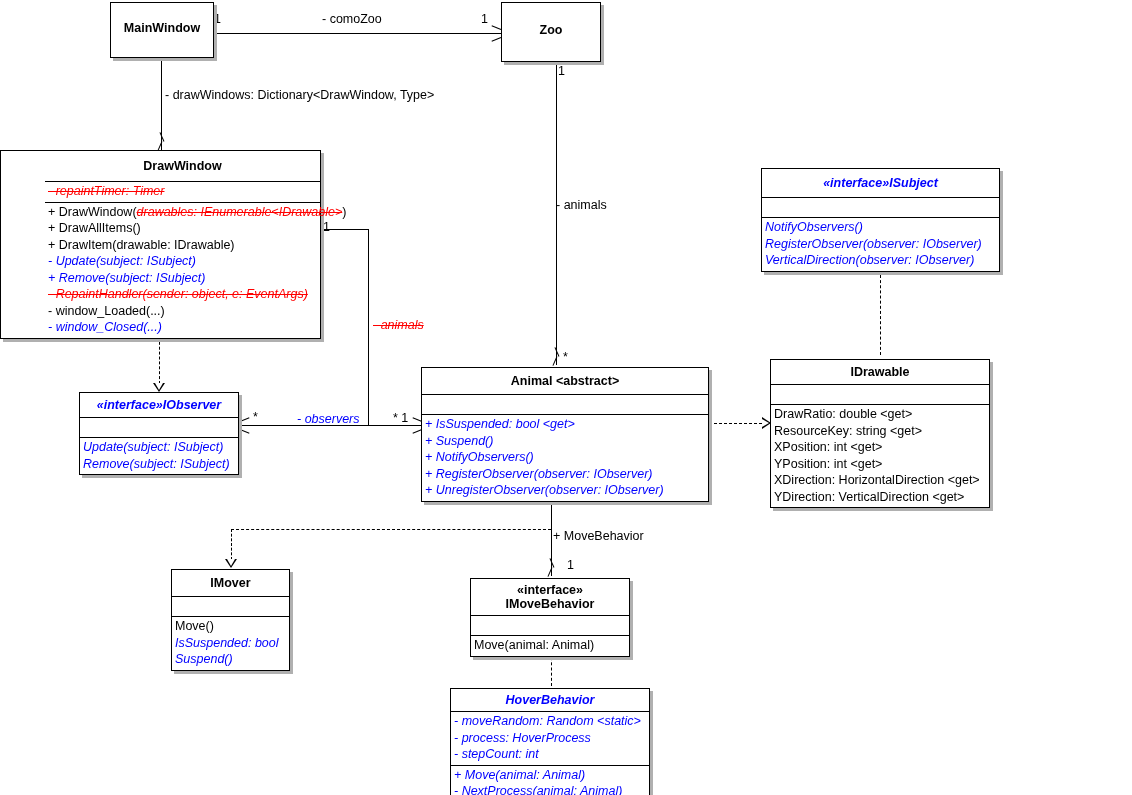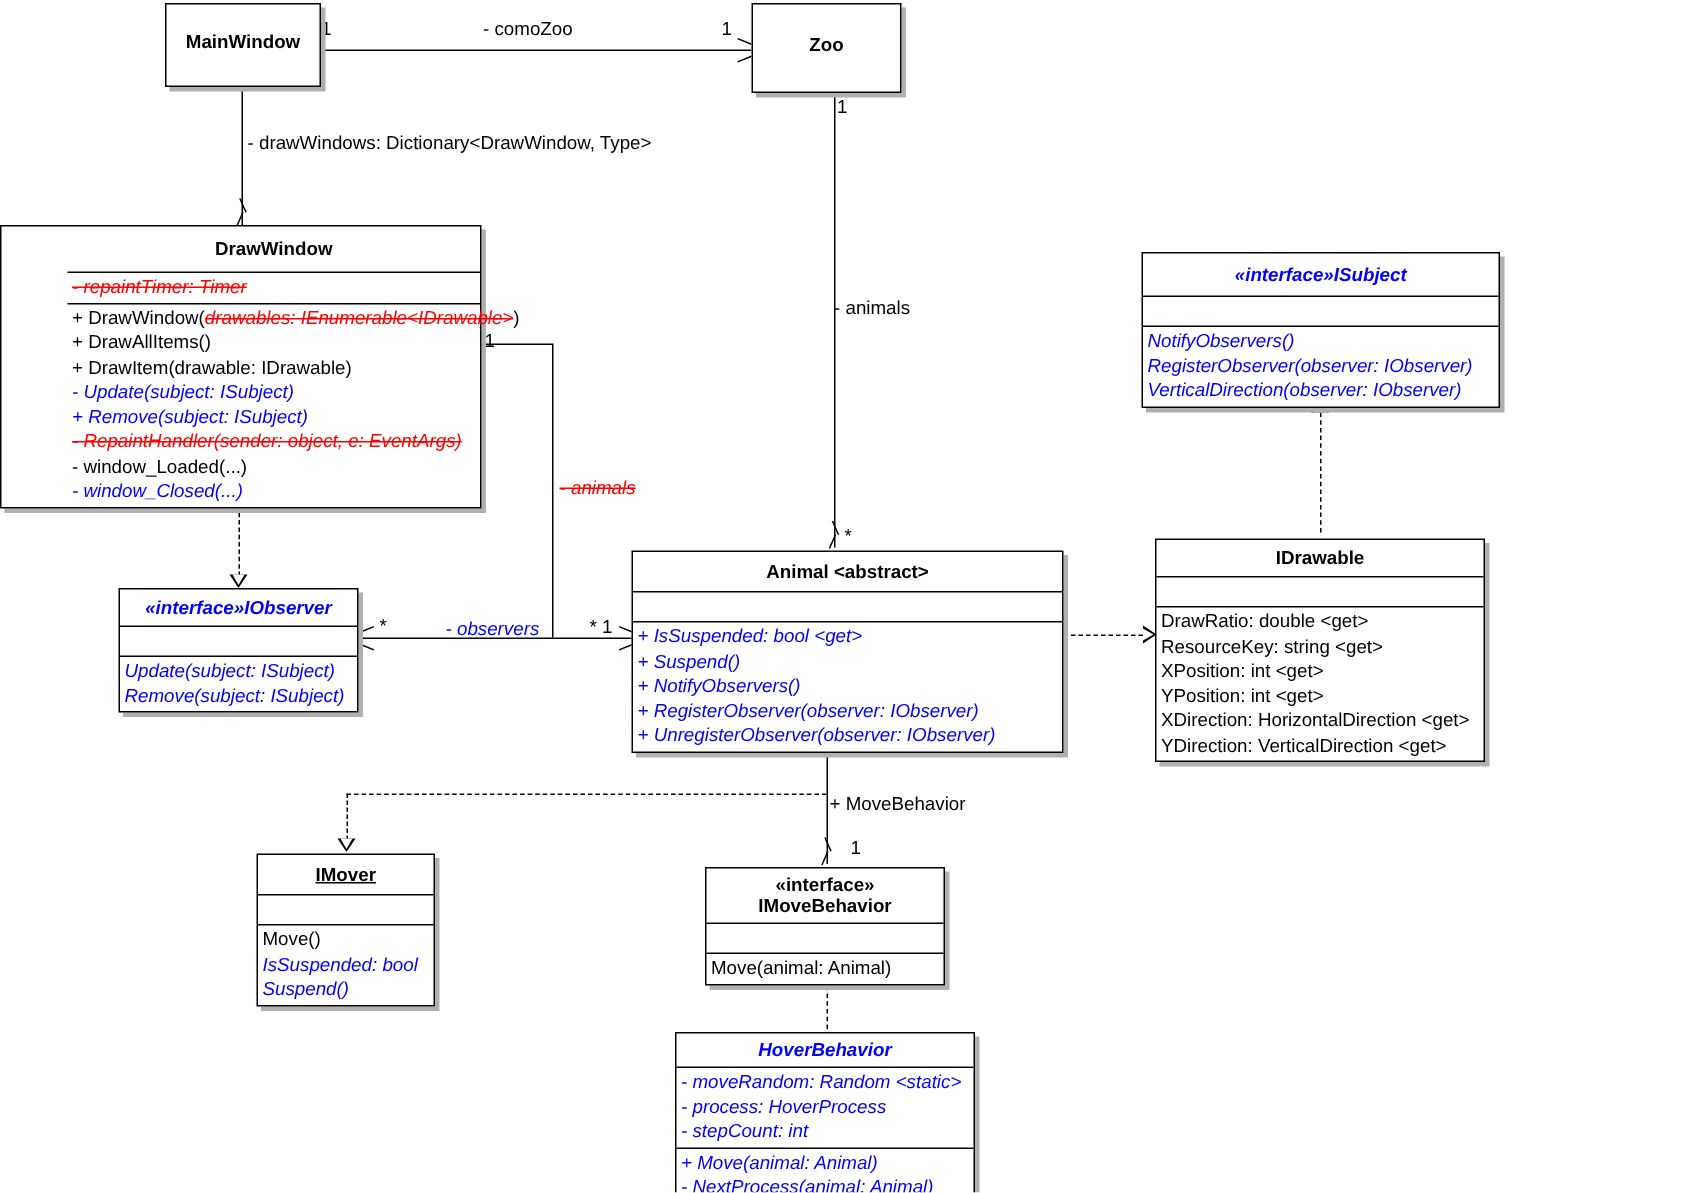--- a/index.html
+++ b/index.html
@@ -277,21 +277,21 @@
       <div class="uml-row plain">DrawRatio: double &lt;get&gt;</div>
       <div class="uml-row plain">ResourceKey: string &lt;get&gt;</div>
       <div class="uml-row plain">XPosition: int &lt;get&gt;</div>
       <div class="uml-row plain">YPosition: int &lt;get&gt;</div>
       <div class="uml-row plain">XDirection: HorizontalDirection &lt;get&gt;</div>
       <div class="uml-row plain">YDirection: VerticalDirection &lt;get&gt;</div>
     </div>
   </div>
 
   <div class="uml-box" style="left:171px; top:569px; width:119px;">
-    <div class="uml-title" style="padding:6px 4px;text-decoration:underline;">IMover</div>
+    <div class="uml-title" style="padding:6px 4px;">IMover</div>
     <div class="uml-empty"></div>
     <div class="uml-compartment">
       <div class="uml-row plain">Move()</div>
       <div class="uml-row blue">IsSuspended: bool</div>
       <div class="uml-row blue">Suspend()</div>
     </div>
   </div>
 
   <div class="uml-box" style="left:470px; top:578px; width:160px;">
     <div class="uml-title ifaceblk" style="padding:4px 3px;">«interface» IMoveBehavior</div>

